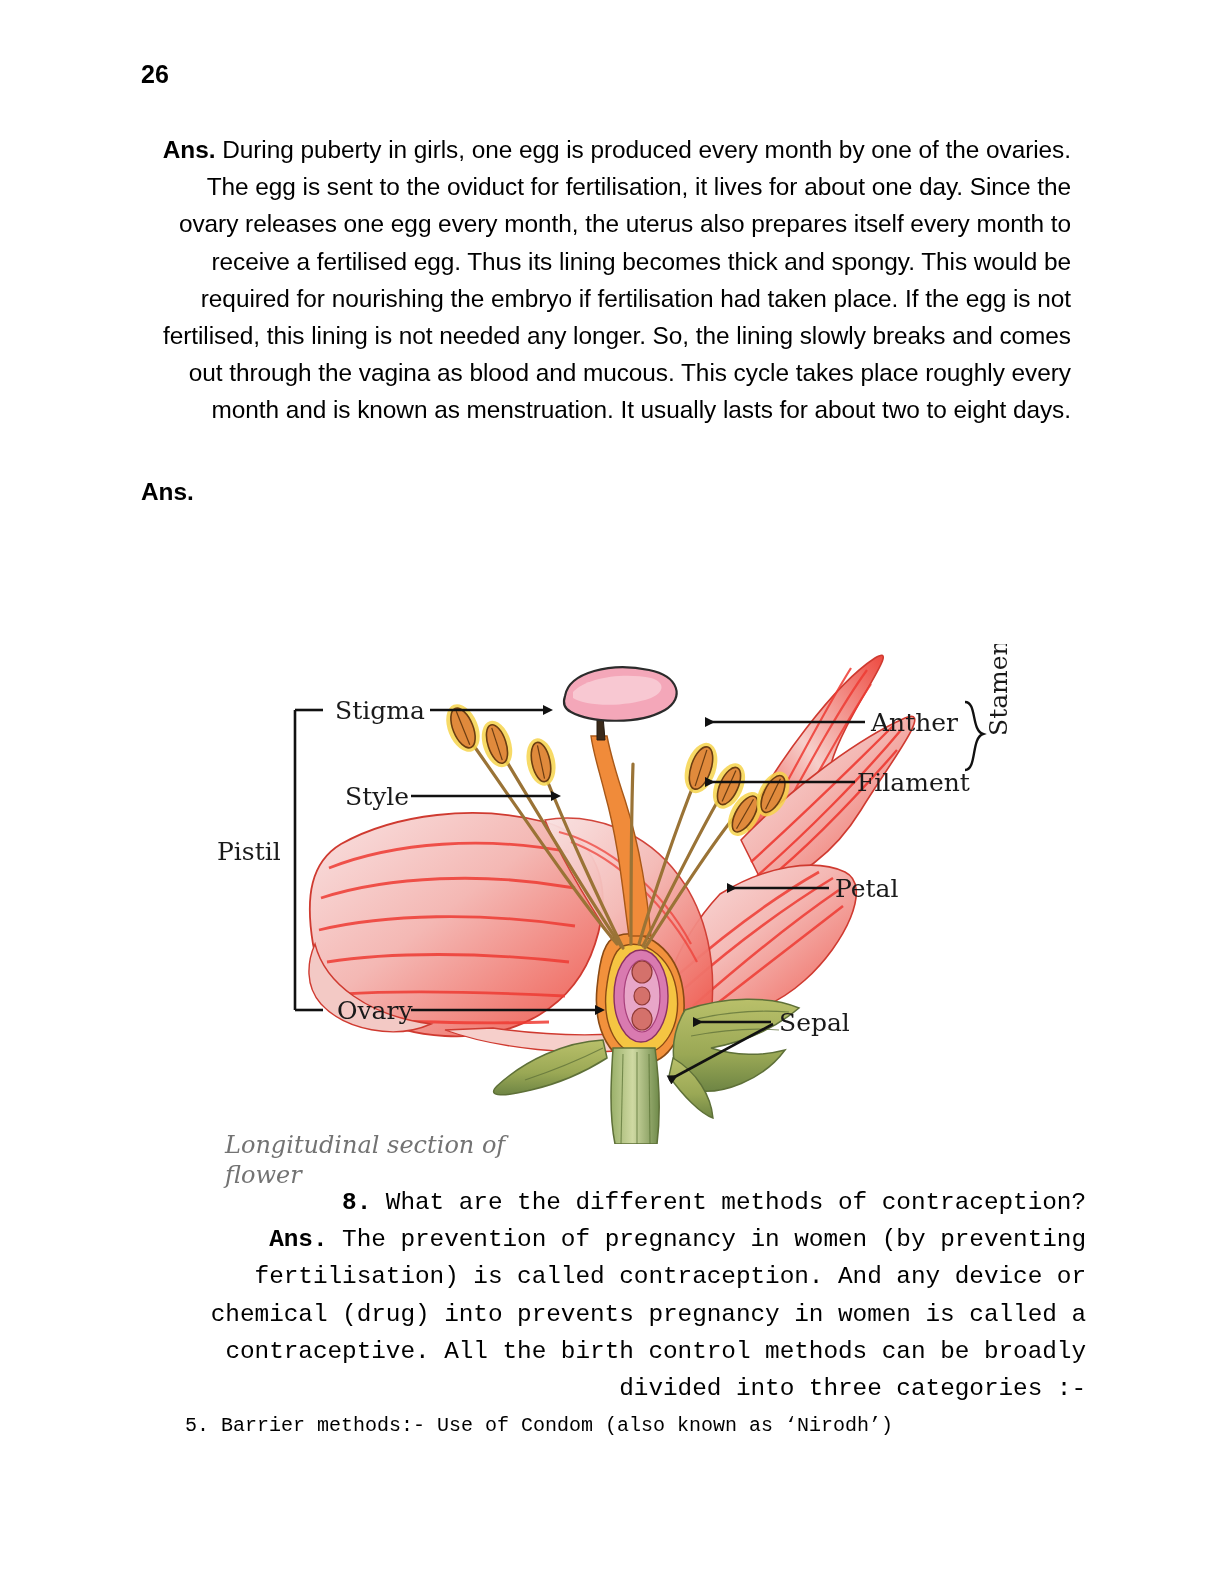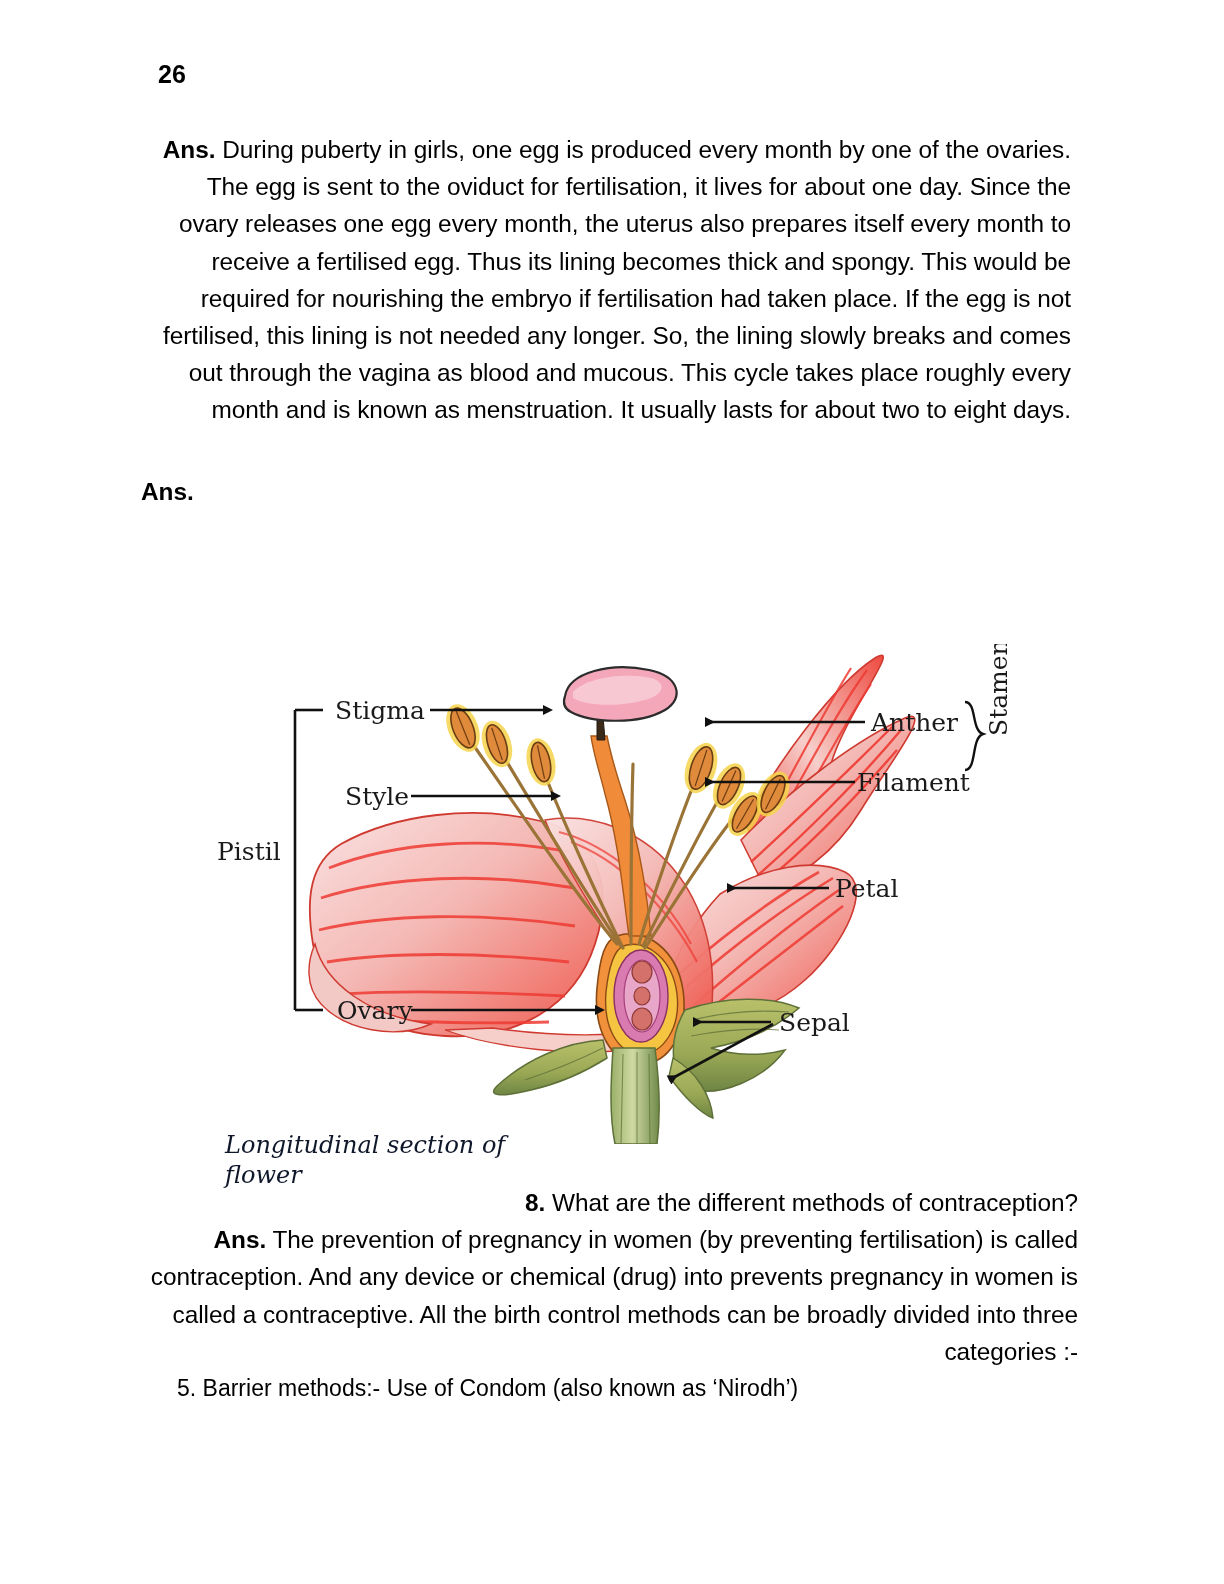--- a/index.html
+++ b/index.html
@@ -25,21 +25,21 @@
     position: absolute;
     left: 141px;
     top: 62px;
     width: 930px;
   }
   .page-number {
     font-size: 25px;
     font-weight: bold;
     letter-spacing: 0.2px;
     line-height: 1;
-    margin: 0 0 44px 17px;
+    margin: 0 0 44px 0;
   }
   .para {
     font-size: 24.4px;
     line-height: 37.2px;
     margin: 0;
     text-align: right;
     letter-spacing: -0.05px;
   }
   .b { font-weight: bold; }
   .q-block { margin-top: 44px; }
@@ -61,32 +61,33 @@
   .fig-svg { display: block; }
   .caption {
     position: absolute;
     left: 80px;
     top: 486px;
     width: 360px;
     font-family: "DejaVu Serif", serif;
     font-style: italic;
     font-size: 24px;
     line-height: 30px;
-    color: #0f172a;
+    color: #737373;
   }
 
   
   .bottom {
     position: absolute;
-    left: 133px;
+    left: 141px;
     top: 1184px;
     width: 945px;
+    font-family: Liberation Mono, monospace;
   }
   .list-item {
-    font-size: 23px;
+    font-size: 20px;
     line-height: 37.2px;
     margin: 0;
     padding-left: 44px;
   }
 </style>
 </head>
 <body>
 
 <div class="page">
 

